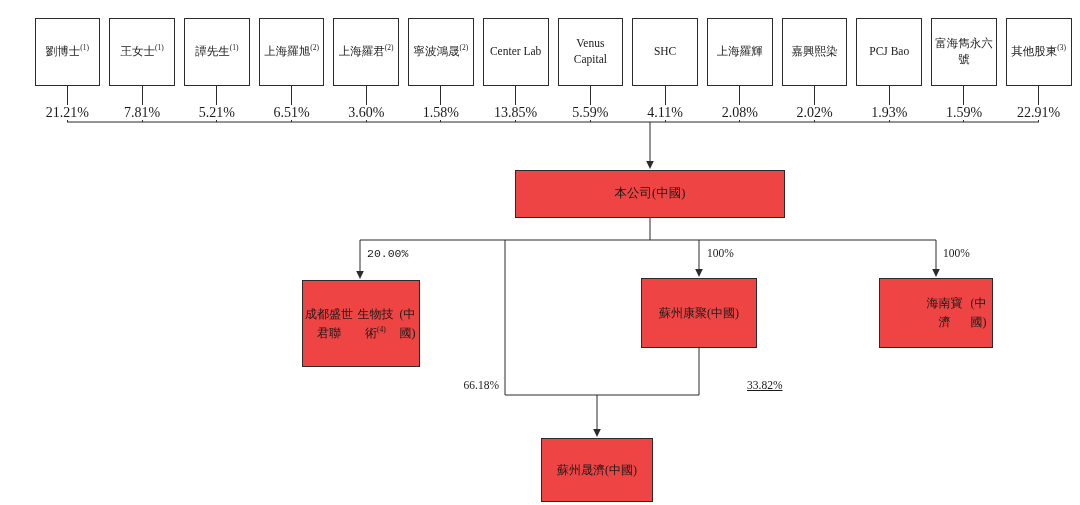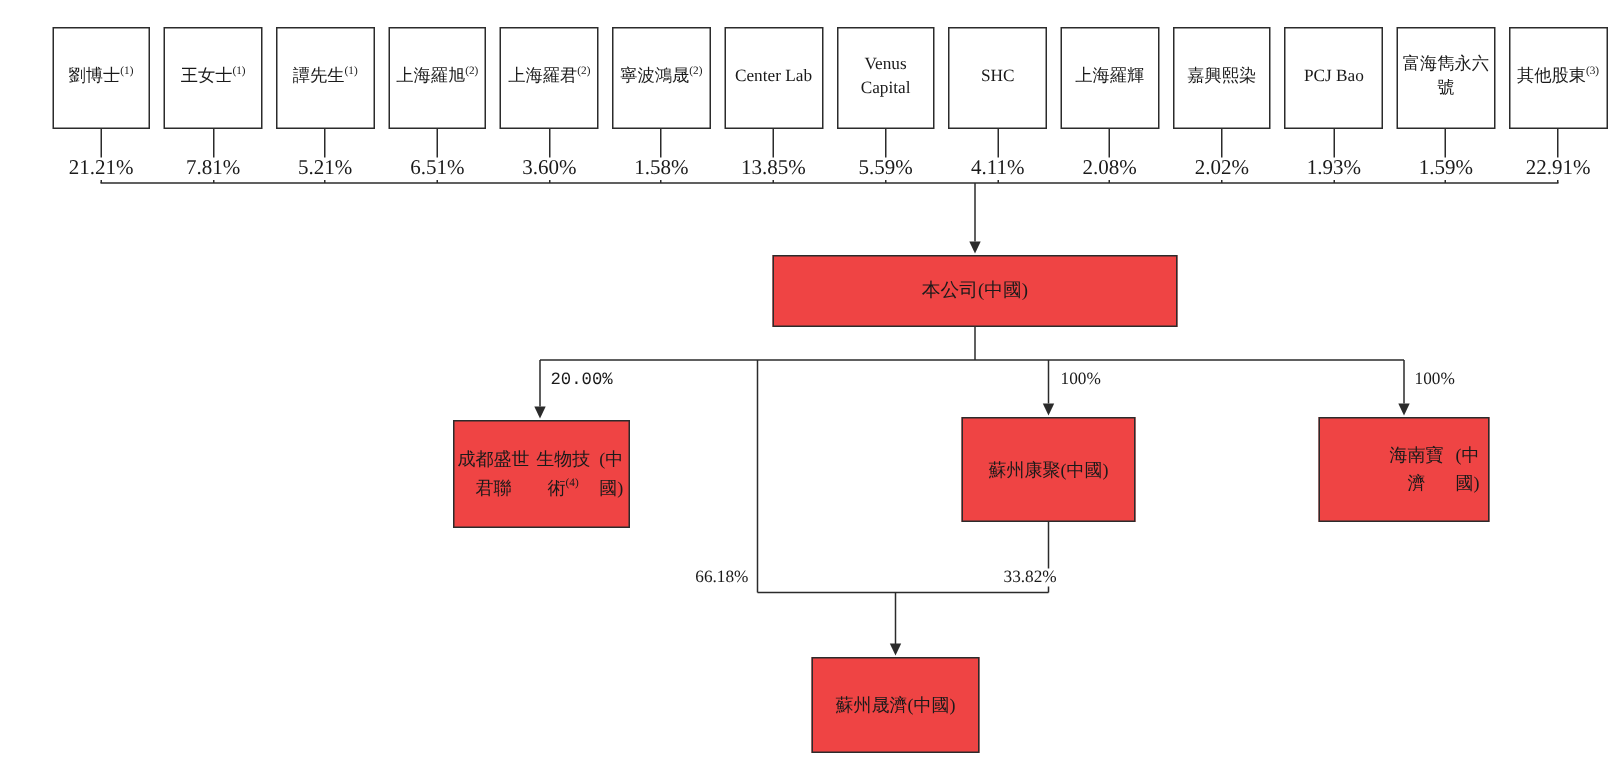--- a/index.html
+++ b/index.html
@@ -22,31 +22,31 @@
   
   .wires{position:absolute;left:0;top:0;width:1080px;height:505px;z-index:1;pointer-events:none;}
   
   .ebox{
     position:absolute;box-sizing:border-box;border:1px solid #2b2b2b;background:#ef4444;z-index:2;
     display:flex;flex-direction:row;align-items:center;justify-content:center;
     text-align:center;font-size:12px;line-height:1.55;
   }
   .ebox sup{font-size:7.5px;line-height:0;}
   .company-box{left:515px;top:160px;width:270px;height:48px;font-size:12.5px;}
-  .chengdu-box{left:302px;top:270px;width:118px;height:72px;}
+  .chengdu-box{left:302px;top:270px;width:118px;height:87px;}
   .kangju-box{left:641px;top:268px;width:116px;height:70px;}
   .hainan-box{left:879px;top:268px;width:114px;height:70px;padding-left:44px;}
   .shengji-box{left:541px;top:428px;width:112px;height:64px;}
   
   .plabel{position:absolute;font-size:11.5px;z-index:3;background:#fff;padding:0 1px;}
   .pl-chengdu{left:366px;top:237px;font-family:Liberation Mono, monospace;}
   .pl-kangju{left:706px;top:237px;}
   .pl-hainan{left:942px;top:237px;}
   .pl-left{left:448px;top:369px;width:50px;text-align:right;}
-  .pl-right{left:668px;top:369px;}
+  .pl-right{left:746px;top:369px;text-decoration:underline;}
 </style>
 </head>
 <body>
 
 <div class="canvas">
 
   <svg class="wires" viewBox="0 0 1080 505" xmlns="http://www.w3.org/2000/svg">
     <g stroke="#2b2b2b" stroke-width="1" fill="none">
 
       <line x1="67" y1="112" x2="1039" y2="112"></line>

